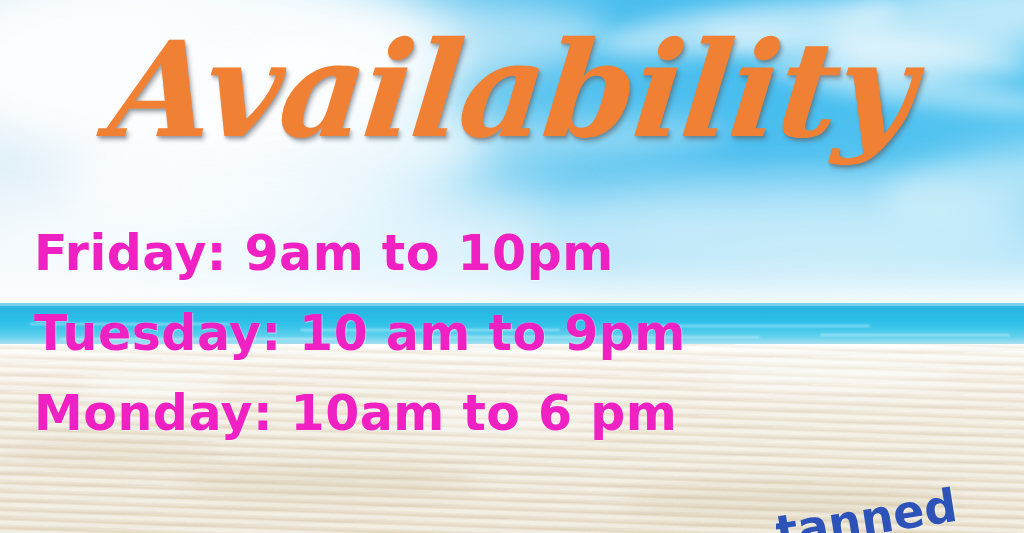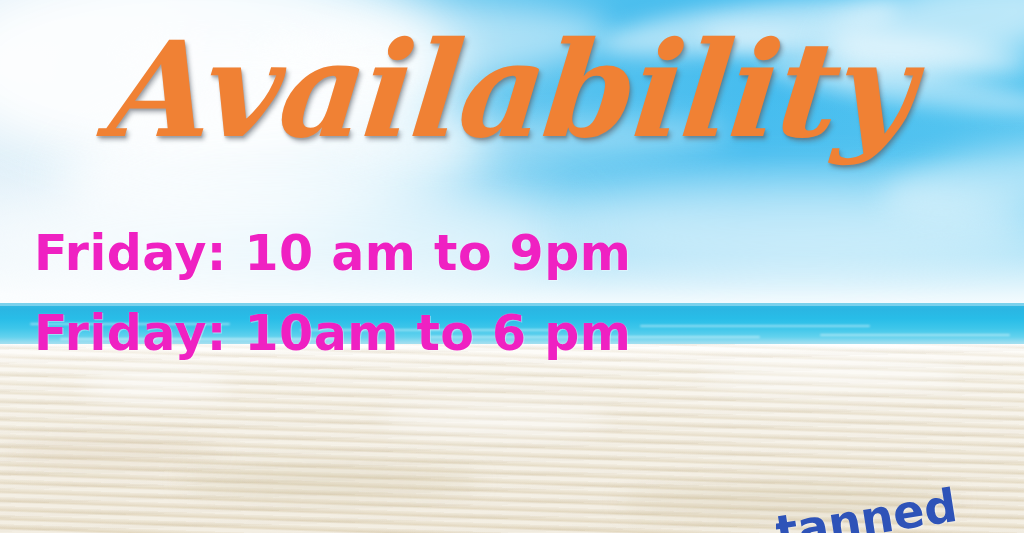--- a/index.html
+++ b/index.html
@@ -241,21 +241,22 @@
     <div class="sand-blotch" style="left:380px; top:60px;  width:230px; height:30px; background:rgba(255,255,255,.45);"></div>
     <div class="sand-blotch" style="left:700px; top:20px;  width:260px; height:24px; background:rgba(255,255,255,.50);"></div>
     <div class="sand-blotch" style="left:180px; top:120px; width:300px; height:34px; background:rgba(198,180,146,.22);"></div>
     <div class="sand-blotch" style="left:620px; top:140px; width:340px; height:36px; background:rgba(198,180,146,.22);"></div>
     <div class="sand-blotch" style="left:0px;   top:95px;  width:220px; height:28px; background:rgba(198,180,146,.18);"></div>
   </div>
 
   <div class="title">Availability</div>
 
   <div class="schedule">
-    <div class="sched-line">Friday: 10 am to 9pm</div>
-    <div class="sched-line">Friday: 10am to 6 pm</div>
+    <div class="sched-line">Friday: 9am to 10pm</div>
+    <div class="sched-line">Tuesday: 10 am to 9pm</div>
+    <div class="sched-line">Monday: 10am to 6 pm</div>
   </div>
 
   <div class="logo">
     <div class="logo-text">tanned</div>
   </div>
 
 </div>
 
 </body></html>

